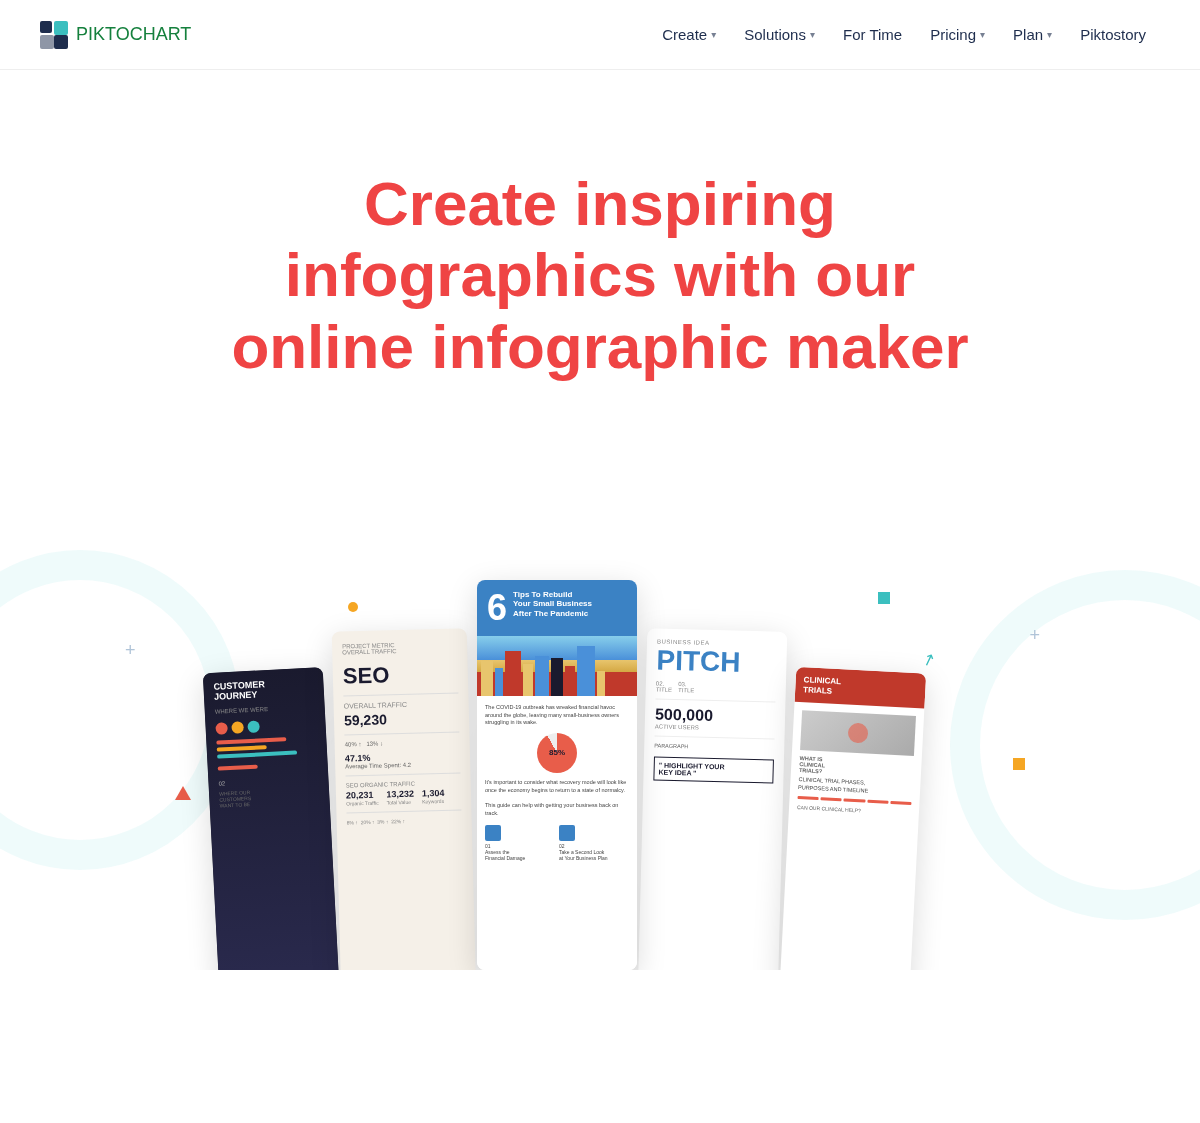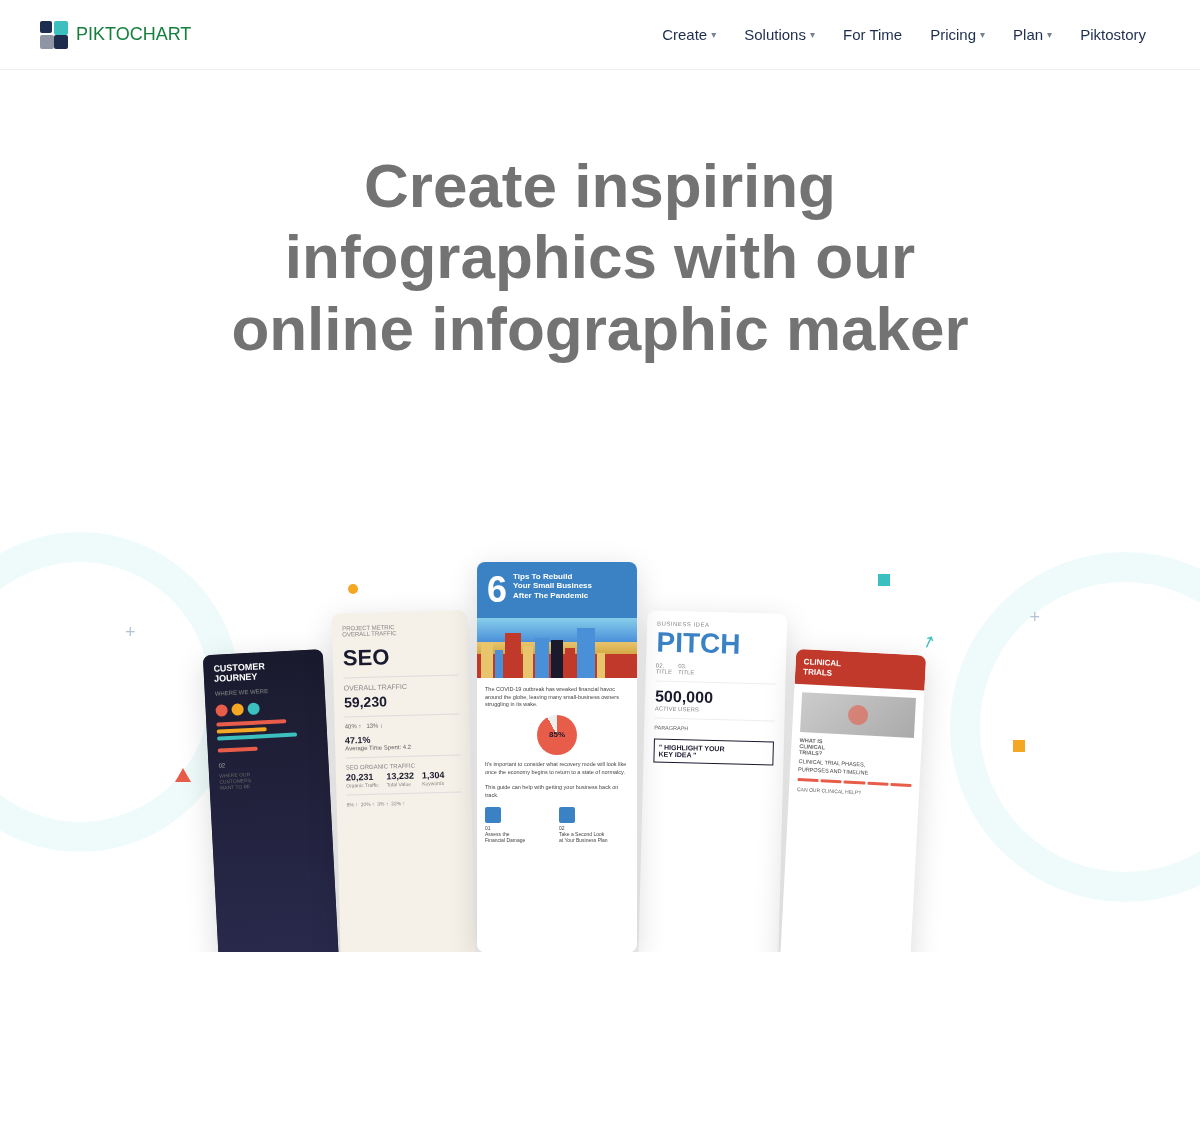--- a/index.html
+++ b/index.html
@@ -79,24 +79,24 @@
     }
 
     
     .hero {
       text-align: center;
       padding: 80px 20px 40px;
     }
     .hero-title {
       font-size: 62px;
       font-weight: 800;
-      color: #737373;
+      color: #ef4444;
       line-height: 1.15;
       max-width: 750px;
-      margin: 0 auto 48px;
+      margin: 18px auto 48px;
       text-align: center;
     }
     .btn-cta {
       display: inline-block;
       padding: 18px 44px;
       background: #3bbfbf;
       color: #fff;
       font-size: 17px;
       font-weight: 600;
       border-radius: 8px;

